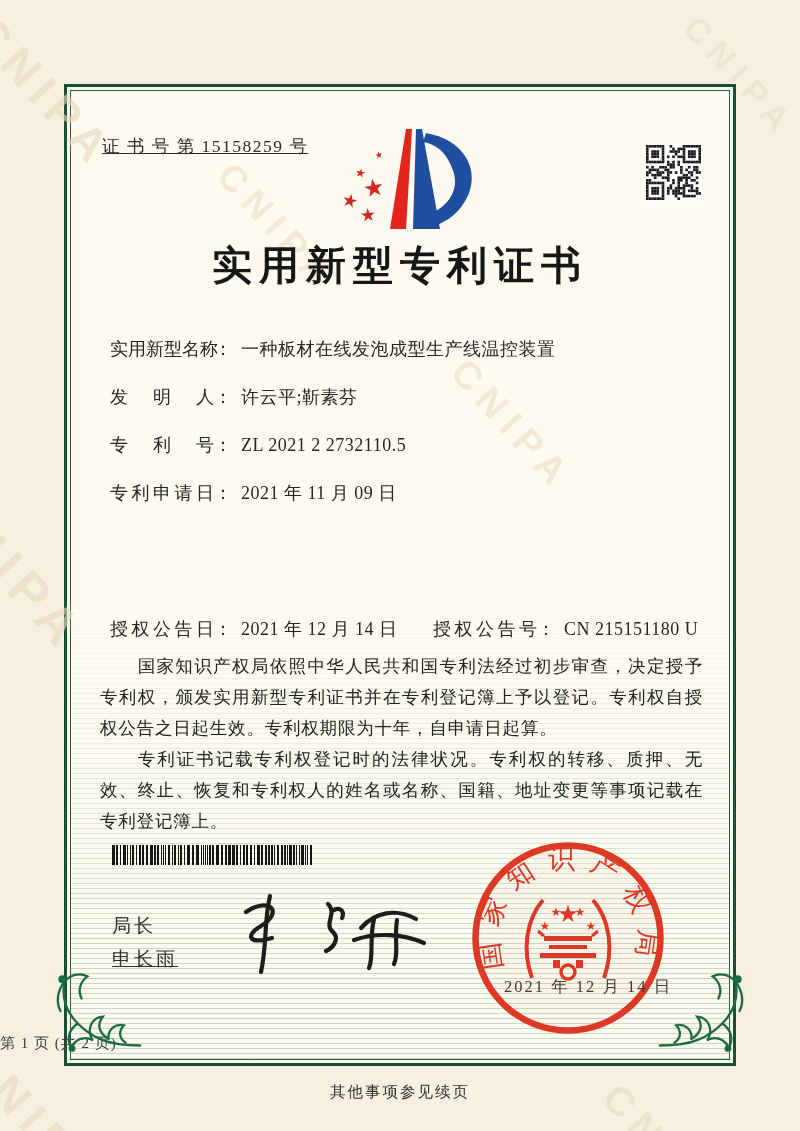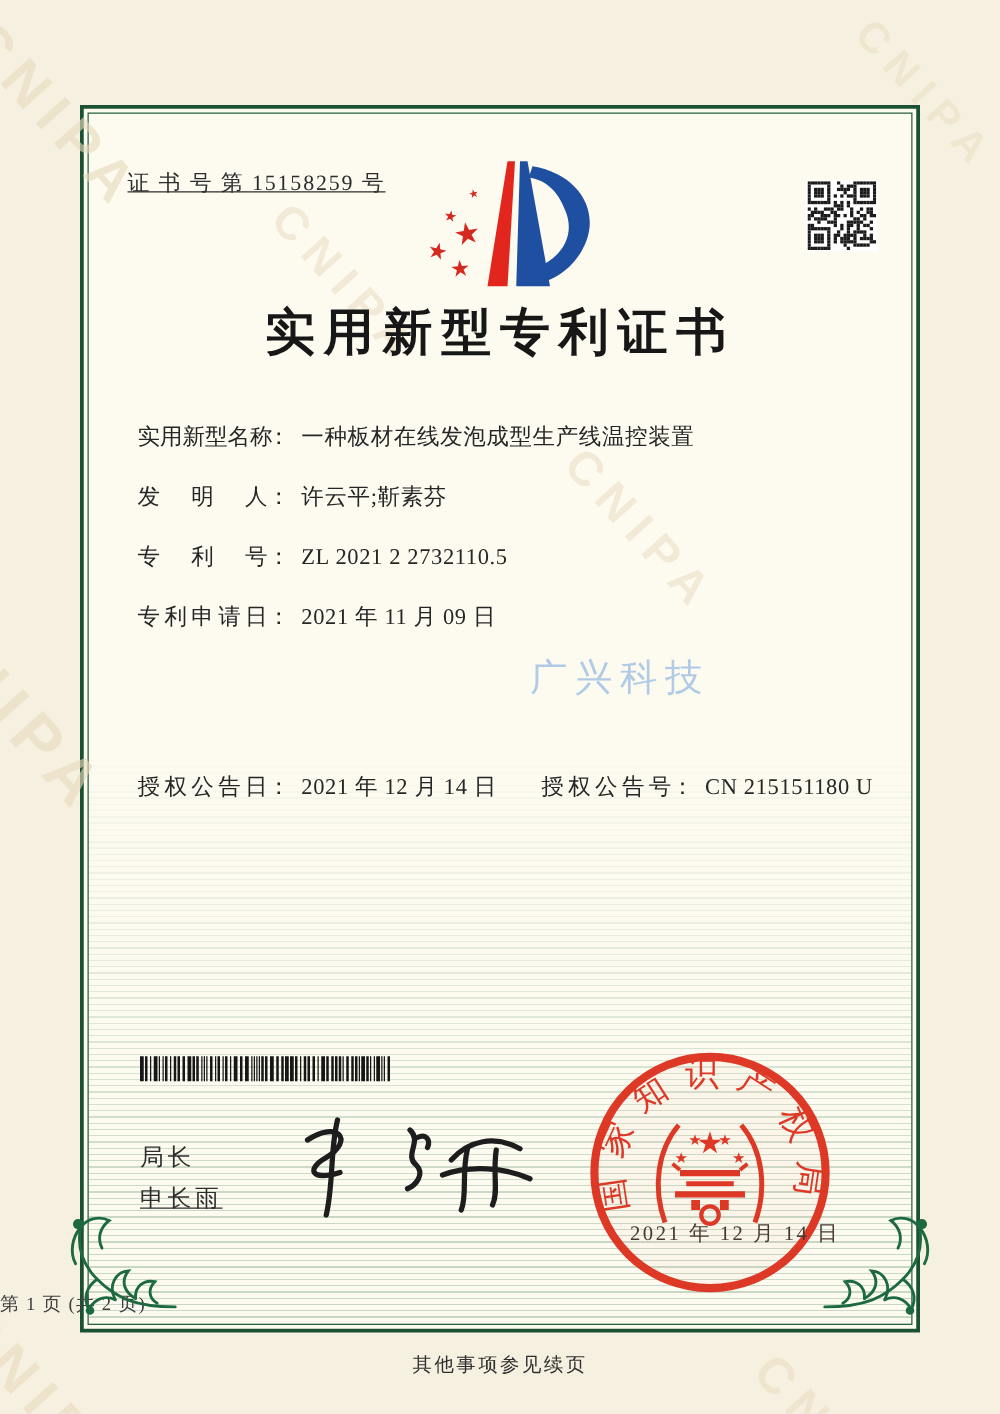--- a/index.html
+++ b/index.html
@@ -122,21 +122,20 @@
 
 <div class="page">
 
   <span class="wm wm-a">CNIPA</span>
   <span class="wm wm-b">CNIPA</span>
   <span class="wm wm-c">CNIPA</span>
   <span class="wm wm-d">CNIPA</span>
   <span class="wm wm-e">CNIPA</span>
   <span class="wm wm-f">CNIPA</span>
   <span class="wm wm-g">CNIPA</span>
-  <span class="wm-company">广兴科技</span>
 
   <div class="frame">
     <div class="frame-inner"></div>
     <div class="guilloche"></div>
   </div>
 
   <svg class="flourish flourish-bl" viewBox="0 0 100 100">
     <g fill="none" stroke="#1d6a40" stroke-width="2.4" stroke-linecap="round">
       <path d="M96,87 C62,87 46,79 31,64 C19,52 14,38 17,21"></path>
       <path d="M17,21 C10,29 8,42 13,51"></path>
@@ -415,20 +414,24 @@
   <div class="frow frow-3">
     <span class="flabel">专利号</span><span class="colon">：</span><span class="fvalue">ZL 2021 2 2732110.5</span>
   </div>
   <div class="frow frow-4">
     <span class="flabel">专利申请日</span><span class="colon">：</span><span class="fvalue">2021 年 11 月 09 日</span>
   </div>
   <div class="frow frow-7">
     <span class="flabel">授权公告日</span><span class="colon">：</span><span class="fvalue-fixed">2021 年 12 月 14 日</span><span class="flabel2">授权公告号</span><span class="colon">：</span><span class="fvalue">CN 215151180 U</span>
   </div>
 
+  <div class="body-text">
+    <p>国家知识产权局依照中华人民共和国专利法经过初步审查，决定授予专利权，颁发实用新型专利证书并在专利登记簿上予以登记。专利权自授权公告之日起生效。专利权期限为十年，自申请日起算。</p>
+    <p>专利证书记载专利权登记时的法律状况。专利权的转移、质押、无效、终止、恢复和专利权人的姓名或名称、国籍、地址变更等事项记载在专利登记簿上。</p>
+  </div>
 
   <div class="barcode">
       <i style="width:3px;margin-right:1px"></i>
       <i style="width:2px;margin-right:2px"></i>
       <i style="width:1px;margin-right:2px"></i>
       <i style="width:3px;margin-right:1px"></i>
       <i style="width:1px;margin-right:2px"></i>
       <i style="width:1px;margin-right:1px"></i>
       <i style="width:2px;margin-right:2px"></i>
       <i style="width:1px;margin-right:2px"></i>

